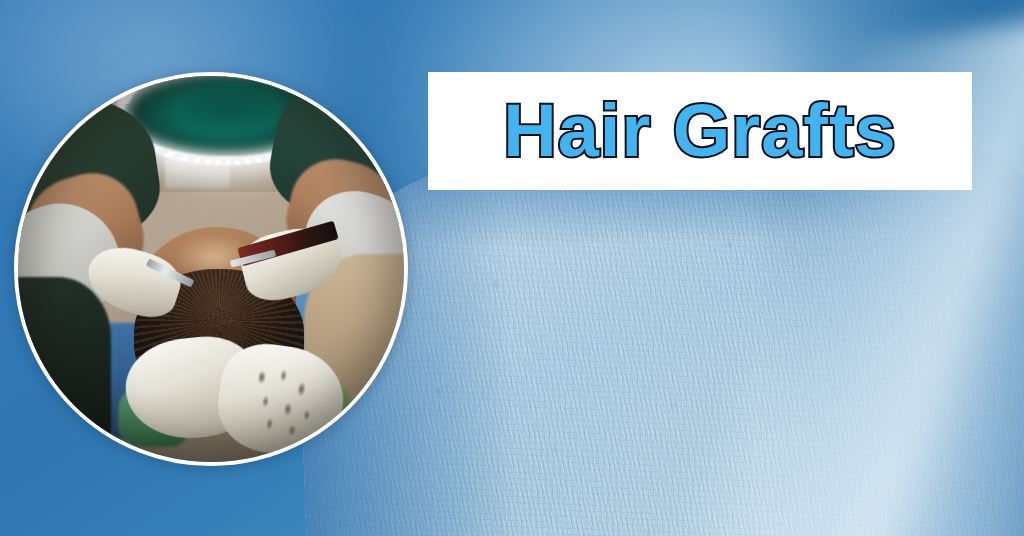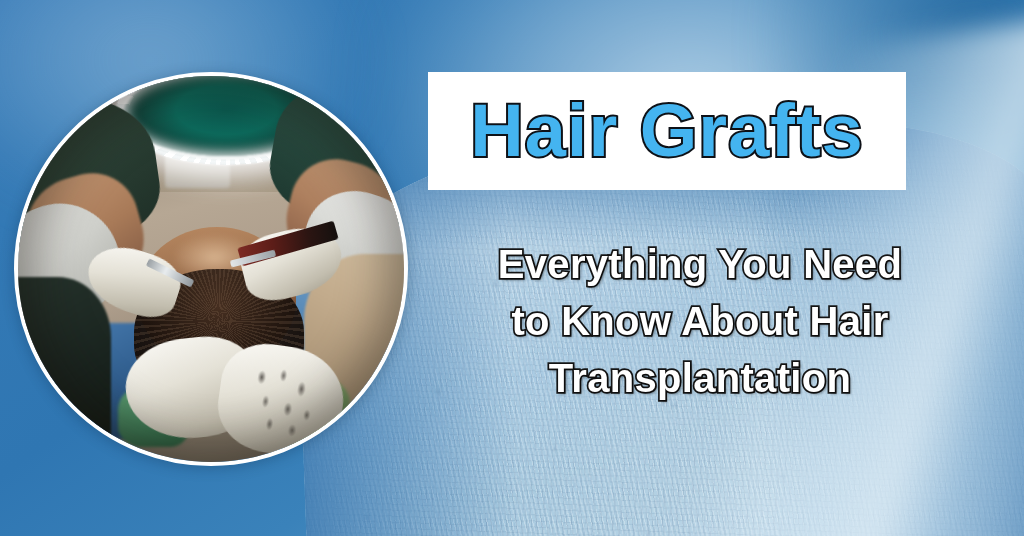--- a/index.html
+++ b/index.html
@@ -401,21 +401,21 @@
   .ph-vignette {
     inset: 0;
     border-radius: 50%;
     box-shadow: inset 0 0 46px 16px rgba(20,14,10,0.42);
   }
 
   
   .title-banner {
     position: absolute;
     left: 428px; top: 72px;
-    width: 478px; height: 118px;
+    width: 544px; height: 118px;
     background: #ffffff;
     display: flex;
     align-items: center;
     justify-content: center;
   }
   .title-text {
     font-size: 74px;
     font-weight: 700;
     letter-spacing: 1px;
     color: #44b4f0;
@@ -503,19 +503,14 @@
       <div class="ink"></div>
     </div>
 
     <div class="ph ph-vignette"></div>
   </div>
 
   <div class="title-banner">
     <div class="title-text">Hair Grafts</div>
   </div>
 
-  <div class="subtitle">
-    <div>Everything You Need</div>
-    <div>to Know About Hair</div>
-    <div>Transplantation</div>
-  </div>
 
 </div>
 
 </body></html>

